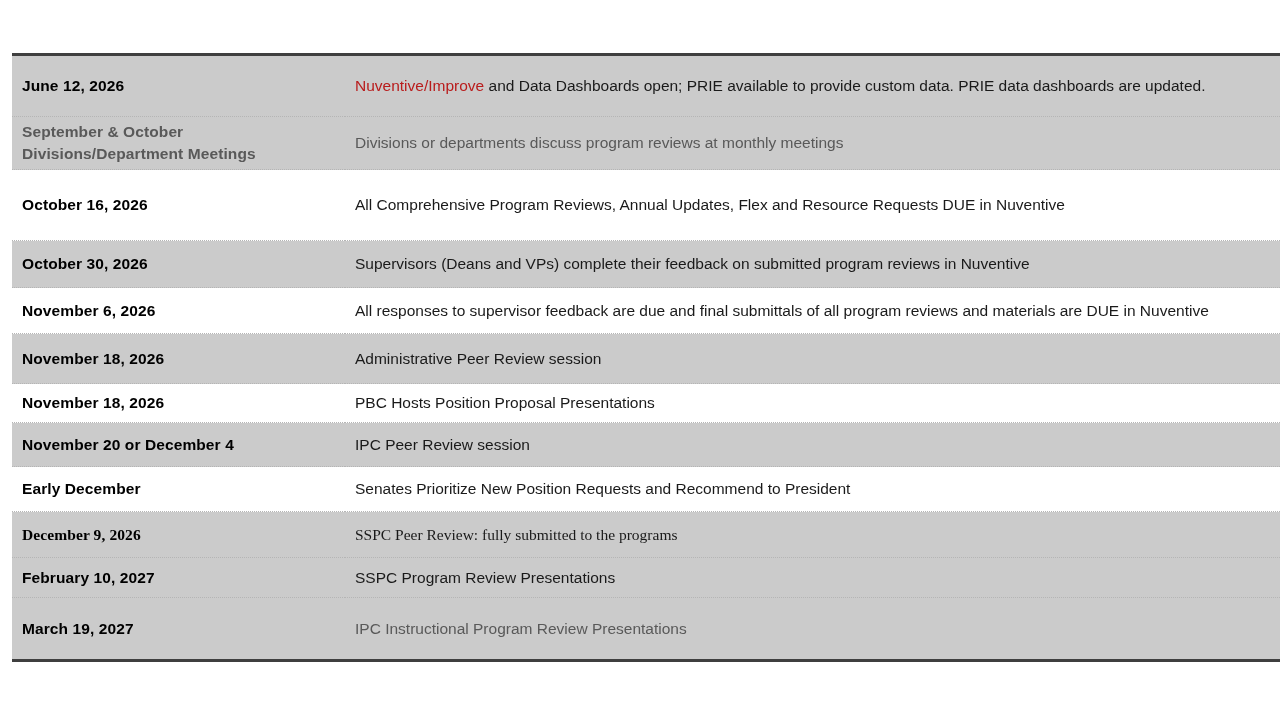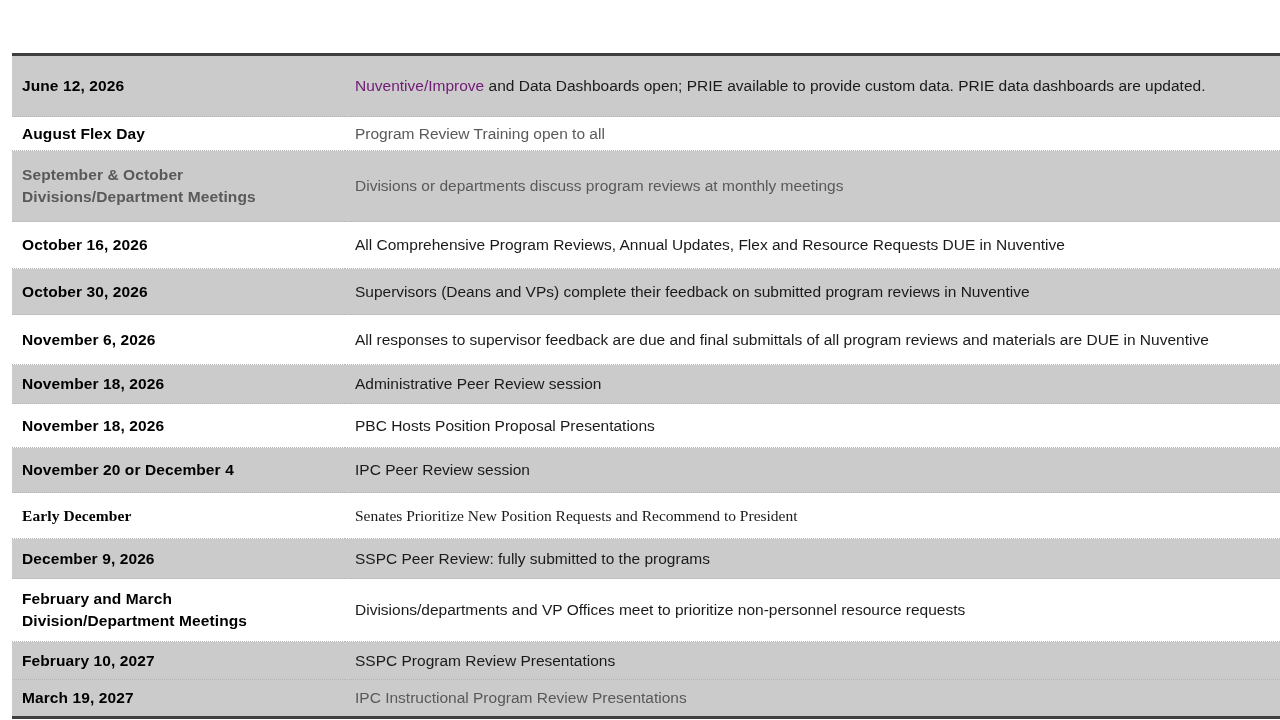--- a/index.html
+++ b/index.html
@@ -39,21 +39,21 @@
     width: 313px;
     font-weight: 700;
     color: #000000;
     letter-spacing: 0.1px;
   }
   .timeline-table td.muted,
   .timeline-table td.date.muted {
     color: #595959;
   }
   .muted-light {
-    color: #701a75;
+    color: #b91c1c;
   }
   
   .timeline-table tr:nth-child(1)  { height: 62px; }
   .timeline-table tr:nth-child(2)  { height: 34px; }
   .timeline-table tr:nth-child(3)  { height: 71px; }
   .timeline-table tr:nth-child(4)  { height: 47px; }
   .timeline-table tr:nth-child(5)  { height: 46px; }
   .timeline-table tr:nth-child(6)  { height: 50px; }
   .timeline-table tr:nth-child(7)  { height: 39px; }
   .timeline-table tr:nth-child(8)  { height: 44px; }
@@ -66,24 +66,20 @@
   .timeline-table tr:nth-child(15) { height: 35px; }
 </style>
 </head>
 <body>
 
 <table class="timeline-table">
   <tbody>
       <tr class="gray">
         <td class="date">June 12, 2026</td>
         <td class="desc"><span class="muted-light">Nuventive/Improve</span><span> and Data Dashboards open; PRIE available to provide custom data.  PRIE data dashboards are updated.</span></td>
-      </tr>
-      <tr class="white">
-        <td class="date">August Flex Day</td>
-        <td class="desc muted">Program Review Training open to all</td>
       </tr>
       <tr class="gray">
         <td class="date muted">September &amp; October<br>Divisions/Department  Meetings</td>
         <td class="desc muted">Divisions or departments discuss program reviews at monthly meetings</td>
       </tr>
       <tr class="white">
         <td class="date">October 16, 2026</td>
         <td class="desc">All Comprehensive Program Reviews, Annual Updates, Flex and Resource Requests DUE in Nuventive</td>
       </tr>
       <tr class="gray">
@@ -107,24 +103,20 @@
         <td class="desc">IPC Peer Review session</td>
       </tr>
       <tr class="white">
         <td class="date">Early December</td>
         <td class="desc">Senates Prioritize New Position Requests and Recommend to President</td>
       </tr>
       <tr class="gray">
         <td class="date">December 9, 2026</td>
         <td class="desc">SSPC Peer Review: fully submitted to the programs</td>
       </tr>
-      <tr class="white">
-        <td class="date">February and March<br>Division/Department  Meetings</td>
-        <td class="desc">Divisions/departments and VP Offices meet to prioritize non-personnel resource requests</td>
-      </tr>
       <tr class="gray">
         <td class="date">February 10, 2027</td>
         <td class="desc">SSPC Program Review Presentations</td>
       </tr>
       <tr class="gray">
         <td class="date">March 19, 2027</td>
         <td class="desc muted">IPC Instructional Program Review Presentations</td>
       </tr>
     </tbody>
 </table>

